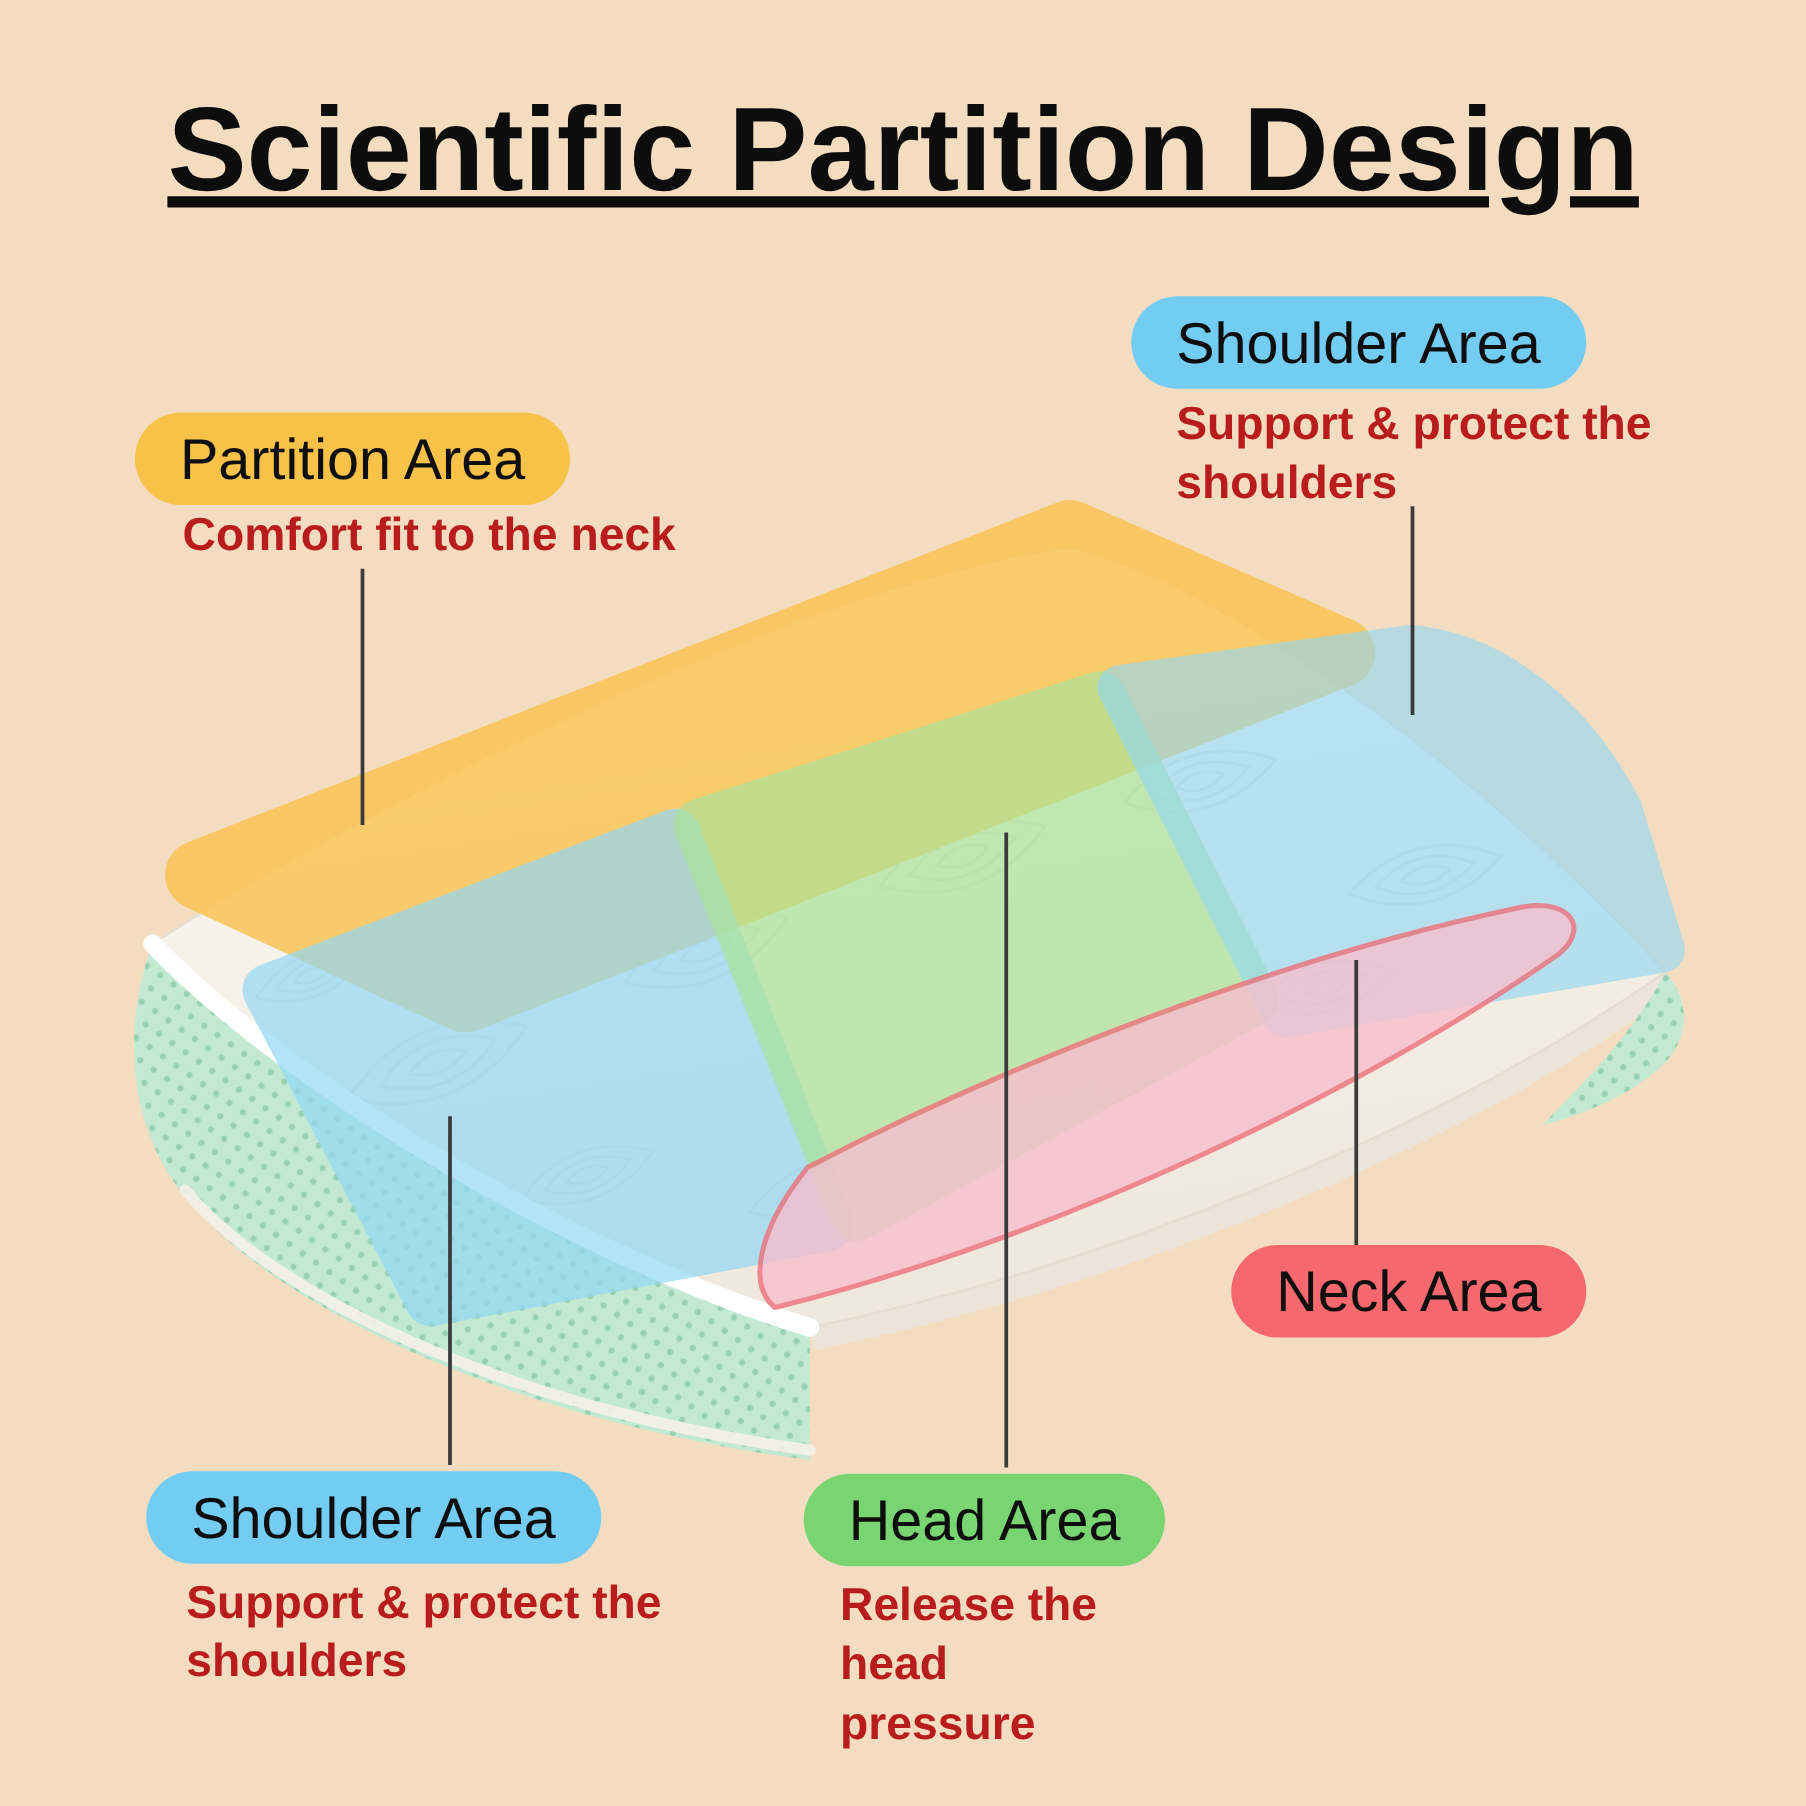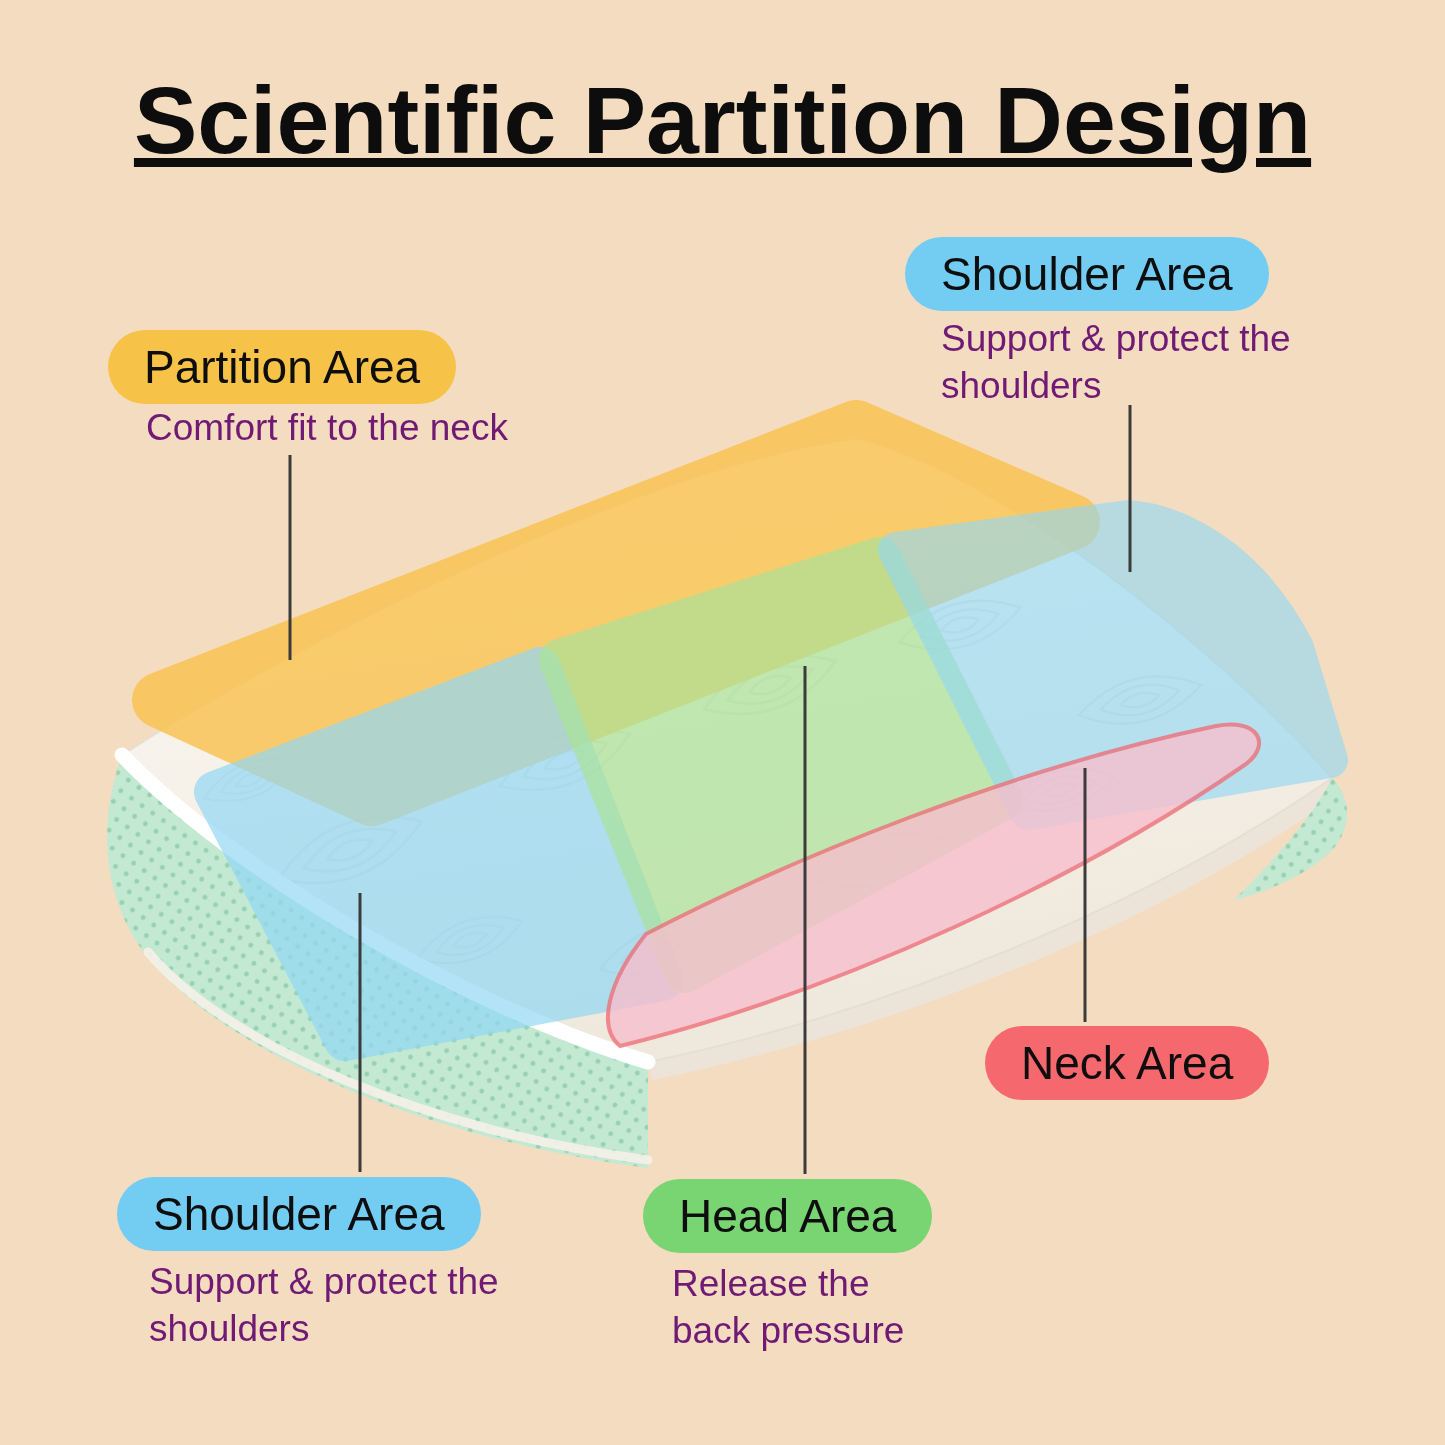--- a/index.html
+++ b/index.html
@@ -10,31 +10,31 @@
   .title{
     position:absolute;top:66px;left:0;width:100%;text-align:center;
     font-size:95px;font-weight:700;color:#0d0d0d;letter-spacing:0;text-decoration:underline;
   }
   svg.pillow{position:absolute;left:0;top:0;width:1445px;height:1445px;}
   .badge{
     position:absolute;padding:10px 36px;border-radius:60px;
     font-size:46px;font-weight:400;color:#0e0e0e;white-space:nowrap;
   }
   .desc{
-    position:absolute;font-size:37px;color:#701a75;line-height:1.28;font-weight:400;
+    position:absolute;font-size:37px;color:#b91c1c;line-height:1.28;font-weight:700;
   }
   #b-heightened{left:108px;top:330px;}
   #d-heightened{left:146px;top:404px;width:470px;}
   #b-shoulder-top{left:905px;top:237px;}
   #d-shoulder-top{left:941px;top:315px;width:400px;}
   #b-shoulder-bottom{left:117px;top:1177px;}
   #d-shoulder-bottom{left:149px;top:1258px;width:410px;}
   #b-head{left:643px;top:1179px;}
   #d-head{left:672px;top:1260px;width:250px;}
-  #b-neck{left:985px;top:1026px;}
+  #b-neck{left:985px;top:996px;}
   #d-neck{left:1010px;top:1106px;width:340px;}
 </style>
 </head>
 <body>
 
 <div class="stage" style="background-color: rgb(244, 220, 192);">
 
   <div class="title">Scientific Partition Design</div>
 
   <svg class="pillow" viewBox="0 0 1445 1445" aria-hidden="true">
@@ -110,17 +110,17 @@
   <div class="badge" id="b-heightened" style="background-color: rgb(246, 194, 71);">Partition Area</div>
   <div class="desc" id="d-heightened">Comfort fit to the neck</div>
 
   <div class="badge" id="b-shoulder-top" style="background-color: rgb(115, 205, 243);">Shoulder Area</div>
   <div class="desc" id="d-shoulder-top">Support &amp; protect the shoulders</div>
 
   <div class="badge" id="b-shoulder-bottom" style="background-color: rgb(115, 205, 243);">Shoulder Area</div>
   <div class="desc" id="d-shoulder-bottom">Support &amp; protect the shoulders</div>
 
   <div class="badge" id="b-head" style="background-color: rgb(121, 212, 114); text-align: right;">Head Area</div>
-  <div class="desc" id="d-head">Release the back pressure</div>
+  <div class="desc" id="d-head">Release the head pressure</div>
 
   <div class="badge" id="b-neck" style="background-color: rgb(245, 105, 110);">Neck Area</div>
 
 </div>
 
 </body></html>

